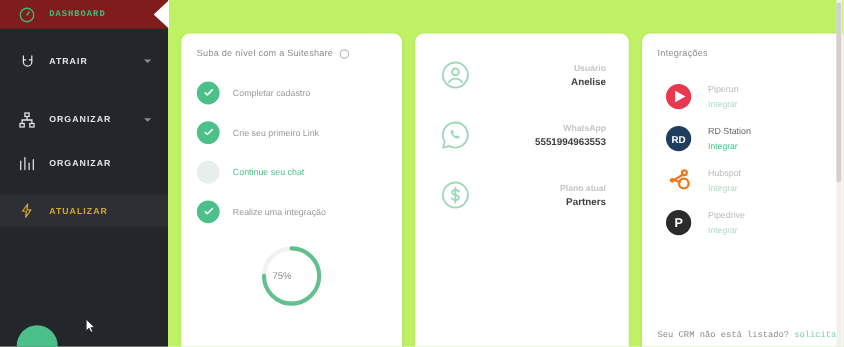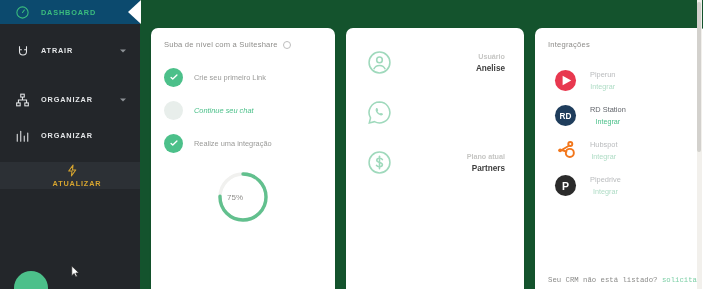--- a/index.html
+++ b/index.html
@@ -41,29 +41,29 @@
     white-space: nowrap;
   }
   .nav-item .caret {
     position: absolute; right: 14px; top: 50%;
     transform: translateY(-50%);
     width: 0; height: 0;
     border-left: 3px solid transparent;
     border-right: 3px solid transparent;
     border-top: 3.2px solid #8d9196;
   }
-  .nav-item.dashboard { height: 24px; background: #0c4a6e; }
+  .nav-item.dashboard { height: 24px; background: #7f1d1d; font-family: Liberation Mono, monospace; }
   .nav-item.dashboard .lbl { color: #3bbd7e; }
   .nav-item.dashboard .notch {
     position: absolute; right: -1px; top: 0;
     width: 13px; height: 24px;
     background: #ffffff;
     clip-path: polygon(100% 0, 100% 100%, 0 50%);
   }
-  .nav-item.active { background: #2c3035; flex-direction: column; }
+  .nav-item.active { background: #2c3035; }
   .nav-item.active .lbl { color: #d7a52f; }
   .nav-gap { height: 13px; }
   .nav-gap-sm { height: 9px; }
 
   .fab {
     position: absolute;
     left: 14px; bottom: -16px;
     width: 34px; height: 34px;
     border-radius: 50%;
     background: #4cc08a;
@@ -74,21 +74,21 @@
     position: absolute;
     left: 71px; top: 265px;
     width: 9px; height: 14px;
     z-index: 30;
   }
 
   
   .main {
     flex: 1 1 auto;
     position: relative;
-    background: #14532d;
+    background: #bef264;
     padding: 28px 12px 0 11px;
     display: flex;
     gap: 11px;
     overflow: hidden;
   }
   .card {
     background: #ffffff;
     border-radius: 7px;
     box-shadow: 0 1px 3px rgba(0,0,0,0.07);
     height: 272px;
@@ -124,21 +124,21 @@
   }
   .check-ball {
     width: 19px; height: 19px;
     border-radius: 50%;
     background: #4cc08a;
     flex: 0 0 19px;
     display: flex; align-items: center; justify-content: center;
   }
   .check-ball.off { background: #e8eeeb; }
   .check-lbl { font-size: 7.4px; color: #9a9a98; }
-  .check-row.todo .check-lbl { color: #4cc08a; font-style: italic; }
+  .check-row.todo .check-lbl { color: #4cc08a; }
 
   .ring-wrap {
     margin-top: 12px;
     display: flex; justify-content: center; align-items: center;
     position: relative;
   }
   .ring-pct {
     position: absolute;
     font-size: 8px; color: #8e8d8a;
     left: 0; right: 16px; text-align: center;
@@ -162,21 +162,21 @@
 
   
   .int-row {
     display: flex; align-items: center;
     height: 35px;
     gap: 13px;
     padding-left: 6px;
   }
   .int-logo { width: 23px; height: 23px; flex: 0 0 23px; }
   .int-name { font-size: 7.4px; color: #62656b; margin-bottom: 2.5px; }
-  .int-link { font-size: 7.2px; color: #4cc08a; cursor: pointer; text-align: center; }
+  .int-link { font-size: 7.2px; color: #4cc08a; cursor: pointer; }
   .int-row.dim .int-name { color: #b9bbbd; }
   .int-row.dim .int-link { color: #aedcc5; }
   .crm-foot {
     position: absolute;
     left: 13px; bottom: 16px;
     font-size: 7.3px; color: #8b8b89; font-family: Liberation Mono, monospace;
   }
   .crm-foot a { color: #7dcfa6; text-decoration: none; cursor: pointer; }
 
   
@@ -271,20 +271,28 @@
   </nav>
 
   <main class="main">
 
     <section class="card card-a">
       <div class="card-title blur">
         <span>Suba de nível com a Suiteshare</span>
         <span class="info-ico"></span>
       </div>
 
+      <div class="check-row blur">
+        <span class="check-ball">
+          <svg width="10" height="10" viewBox="0 0 24 24" fill="none" stroke="#fff" stroke-width="3.2" stroke-linecap="round" stroke-linejoin="round">
+              <path d="M5 13l4 4 10-10"></path>
+            </svg>
+        </span>
+        <span class="check-lbl">Completar cadastro</span>
+      </div>
 
       <div class="check-row blur">
         <span class="check-ball">
           <svg width="10" height="10" viewBox="0 0 24 24" fill="none" stroke="#fff" stroke-width="3.2" stroke-linecap="round" stroke-linejoin="round">
               <path d="M5 13l4 4 10-10"></path>
             </svg>
         </span>
         <span class="check-lbl">Crie seu primeiro Link</span>
       </div>
 
@@ -326,20 +334,24 @@
           <div class="acc-val">Anelise</div>
         </span>
       </div>
 
       <div class="acc-row blur">
         <span class="acc-ico">
           <svg width="25" height="25" viewBox="0 0 24 24" fill="none" stroke="#9fd9bc" stroke-width="1.5">
             <path d="M12 2a10 10 0 0 0-8.6 15.1L2.2 22l5-1.2A10 10 0 1 0 12 2z"></path>
             <path d="M8.6 8.2c.3-.6 1.3-.5 1.5 0l.6 1.3c.1.3 0 .6-.2.8l-.4.4c.5 1 1.3 1.8 2.3 2.3l.4-.4c.2-.2.5-.3.8-.2l1.3.6c.5.2.6 1.2 0 1.5-1.4.8-3.4 0-4.9-1.5s-2.2-3.4-1.4-4.8z" fill="#9fd9bc" stroke="none"></path>
           </svg>
+        </span>
+        <span class="acc-txt">
+          <div class="acc-lbl">WhatsApp</div>
+          <div class="acc-val">5551994963553</div>
         </span>
       </div>
 
       <div class="acc-row blur">
         <span class="acc-ico">
           <svg width="25" height="25" viewBox="0 0 24 24" fill="none" stroke="#9fd9bc" stroke-width="1.5">
             <circle cx="12" cy="12" r="10"></circle>
               <path d="M12 6v12" stroke-linecap="round"></path>
             <path d="M14.8 9.2c-.5-.9-1.6-1.2-2.8-1.2-1.5 0-2.6.7-2.6 1.9 0 2.6 5.4 1.4 5.4 4.1 0 1.3-1.2 2-2.8 2-1.3 0-2.4-.4-2.9-1.3" stroke-linecap="round"></path>
           </svg>

